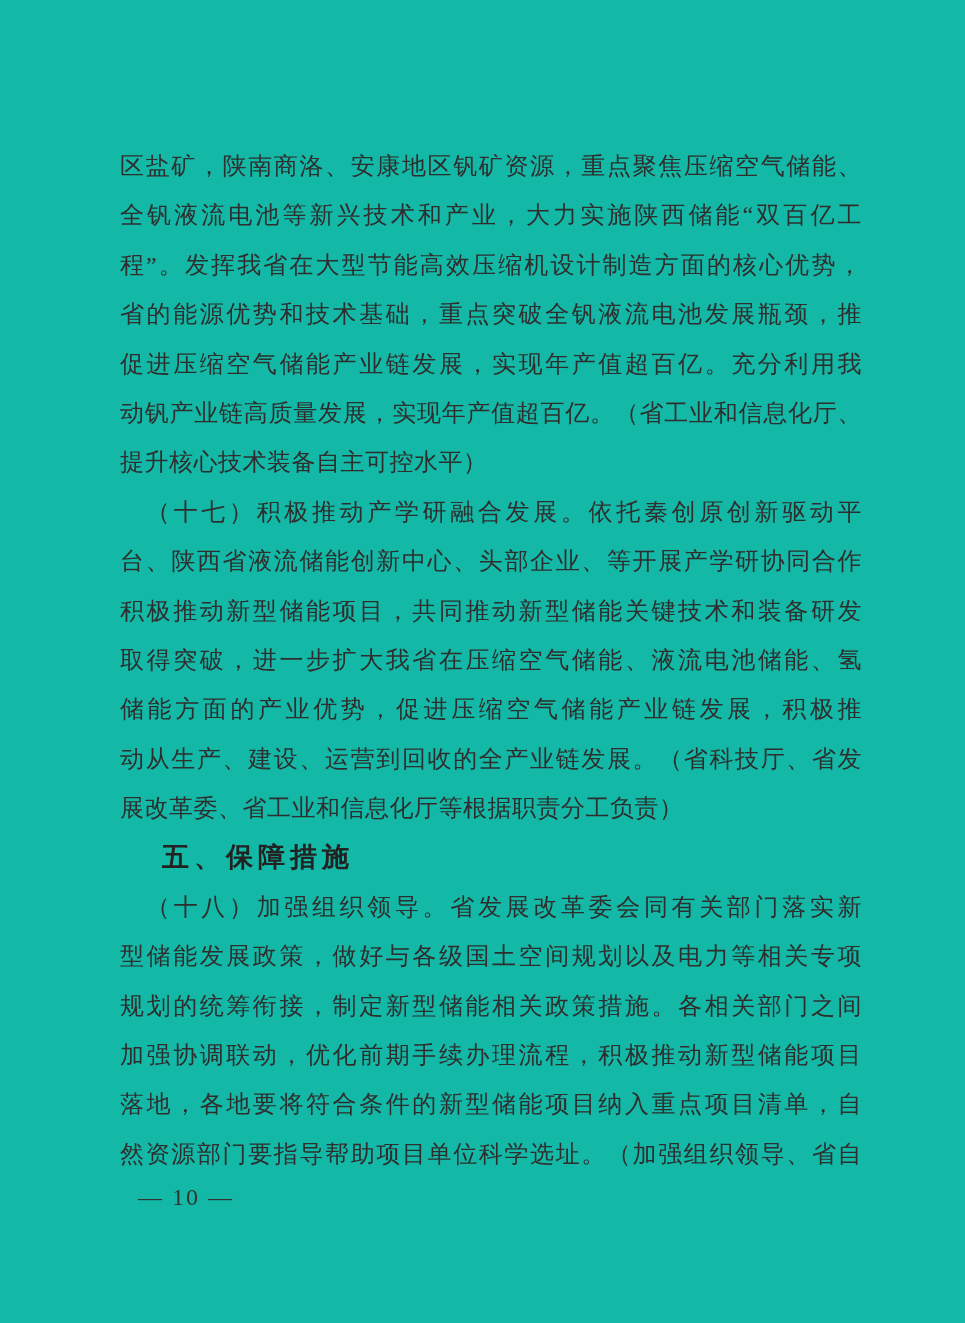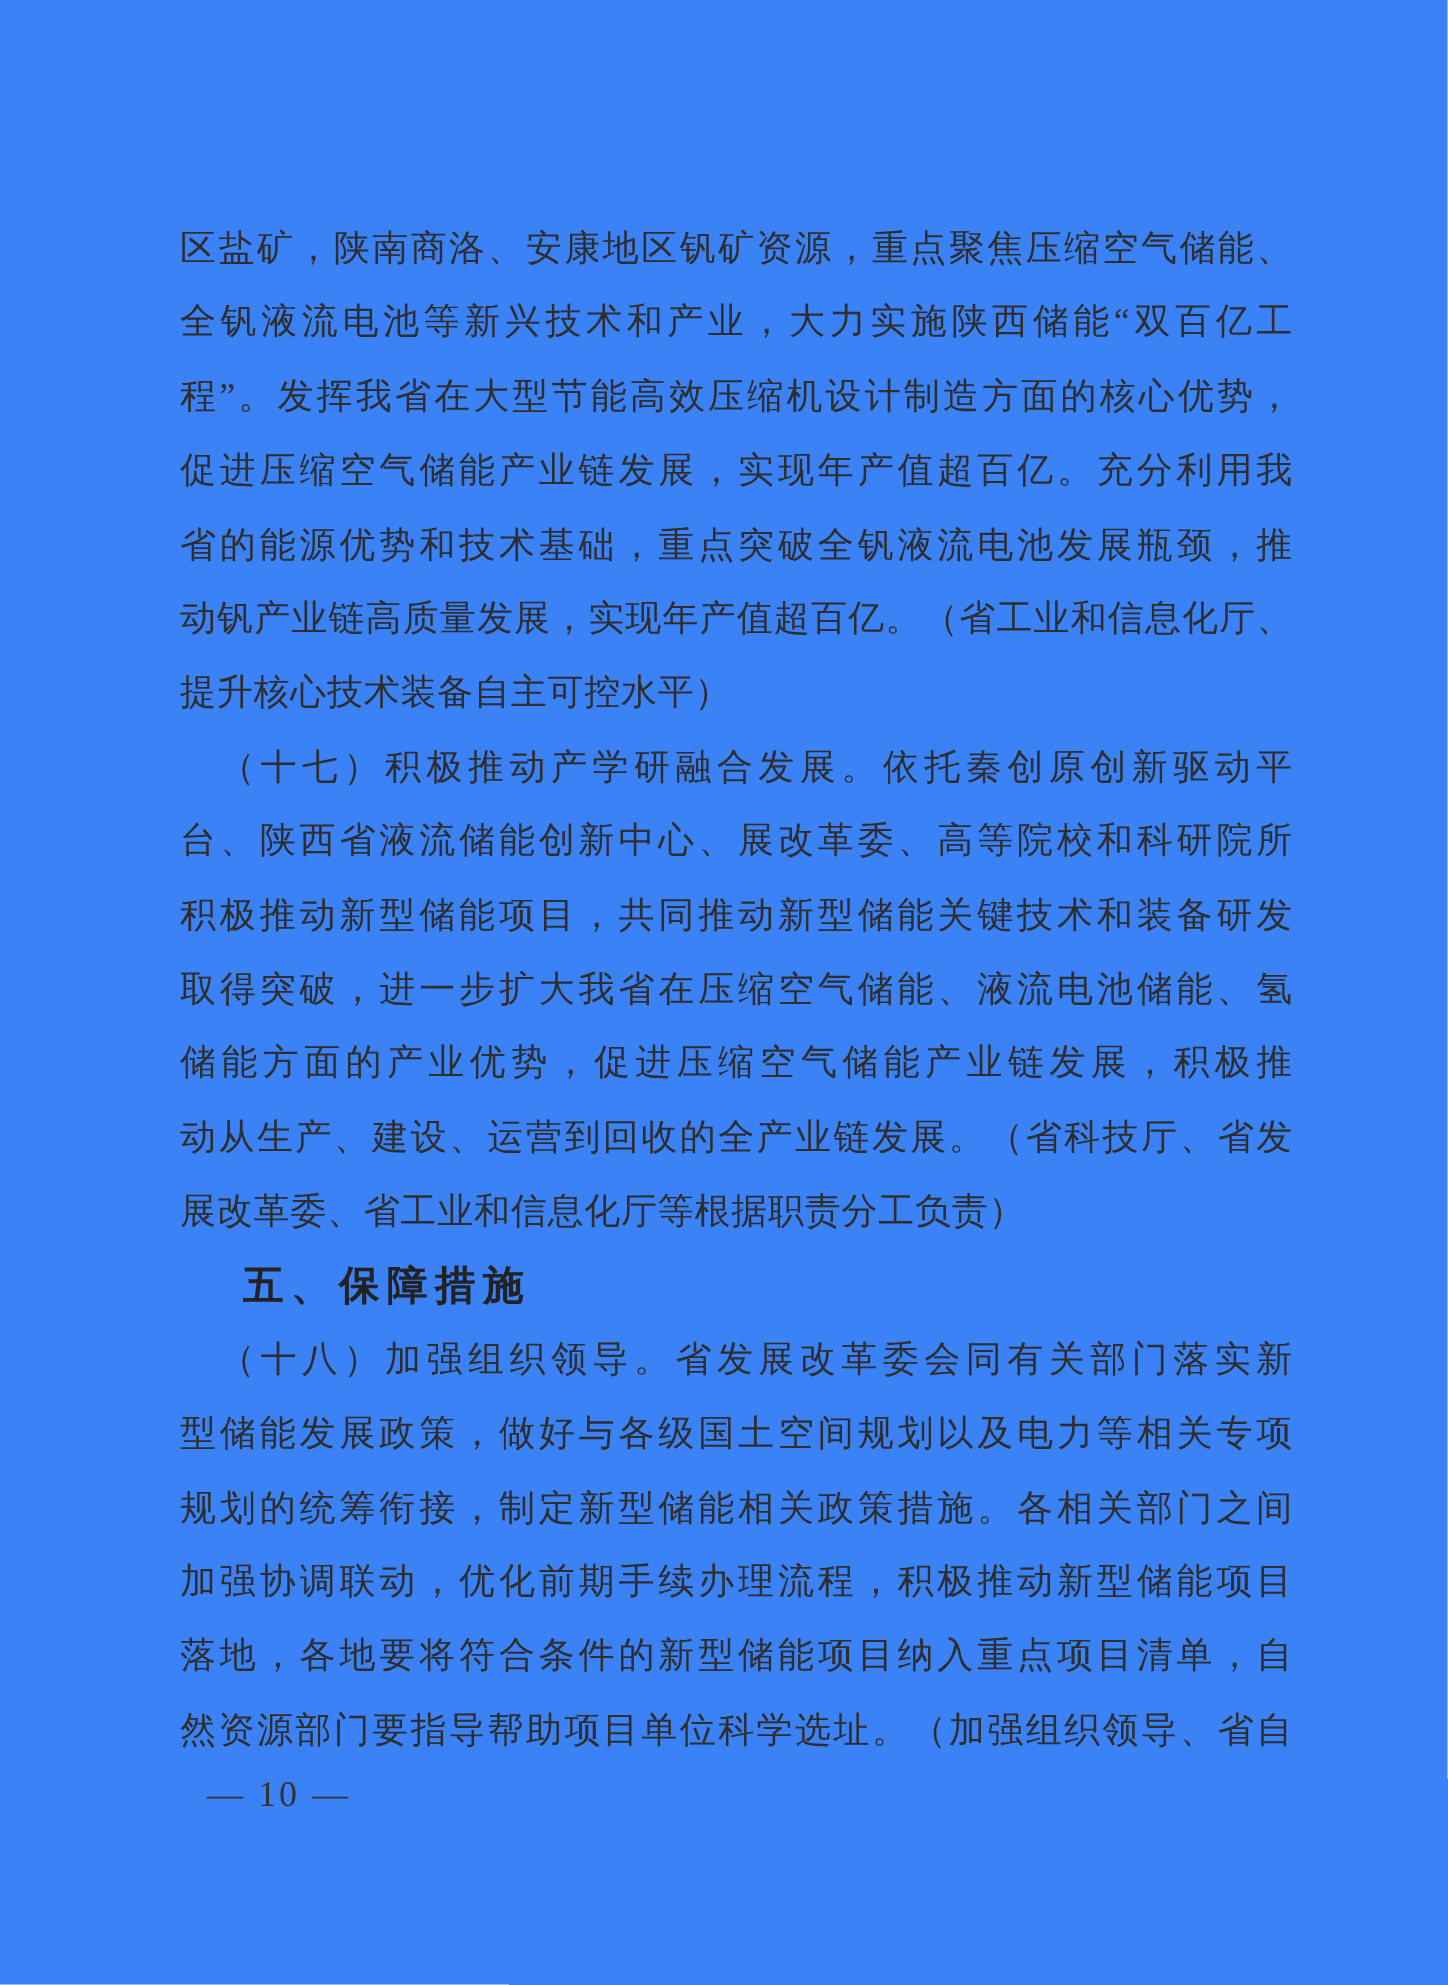--- a/index.html
+++ b/index.html
@@ -4,21 +4,21 @@
 <style>
   html, body {
     margin: 0;
     padding: 0;
     background: #e8e8e8;
   }
   .page {
     position: relative;
     width: 965px;
     height: 1323px;
-    background: #3b82f6;
+    background: #14b8a6;
     color: #2e2e2e;
     font-family: "Liberation Serif", "DejaVu Serif", serif;
     overflow: hidden;
   }
   .content {
     position: absolute;
     left: 120px;
     top: 142px;
     width: 742px;
   }
@@ -65,29 +65,29 @@
 </head>
 <body>
 
 <div class="page">
   <main class="content">
 
     <section class="para">
       <div class="line just">区盐矿，陕南商洛、安康地区钒矿资源，重点聚焦压缩空气储能、</div>
       <div class="line just">全钒液流电池等新兴技术和产业，大力实施陕西储能“双百亿工</div>
       <div class="line just">程”。发挥我省在大型节能高效压缩机设计制造方面的核心优势，</div>
+      <div class="line just">省的能源优势和技术基础，重点突破全钒液流电池发展瓶颈，推</div>
       <div class="line just">促进压缩空气储能产业链发展，实现年产值超百亿。充分利用我</div>
-      <div class="line just">省的能源优势和技术基础，重点突破全钒液流电池发展瓶颈，推</div>
       <div class="line just">动钒产业链高质量发展，实现年产值超百亿。（省工业和信息化厅、</div>
       <div class="line">提升核心技术装备自主可控水平）</div>
     </section>
 
     <section class="para">
       <div class="line just first">（十七）积极推动产学研融合发展。依托秦创原创新驱动平</div>
-      <div class="line just">台、陕西省液流储能创新中心、展改革委、高等院校和科研院所</div>
+      <div class="line just">台、陕西省液流储能创新中心、头部企业、等开展产学研协同合作</div>
       <div class="line just">积极推动新型储能项目，共同推动新型储能关键技术和装备研发</div>
       <div class="line just">取得突破，进一步扩大我省在压缩空气储能、液流电池储能、氢</div>
       <div class="line just">储能方面的产业优势，促进压缩空气储能产业链发展，积极推</div>
       <div class="line just">动从生产、建设、运营到回收的全产业链发展。（省科技厅、省发</div>
       <div class="line">展改革委、省工业和信息化厅等根据职责分工负责）</div>
     </section>
 
     <h2 class="heading-line" style="margin:0;">五、保障措施</h2>
 
     <section class="para">

